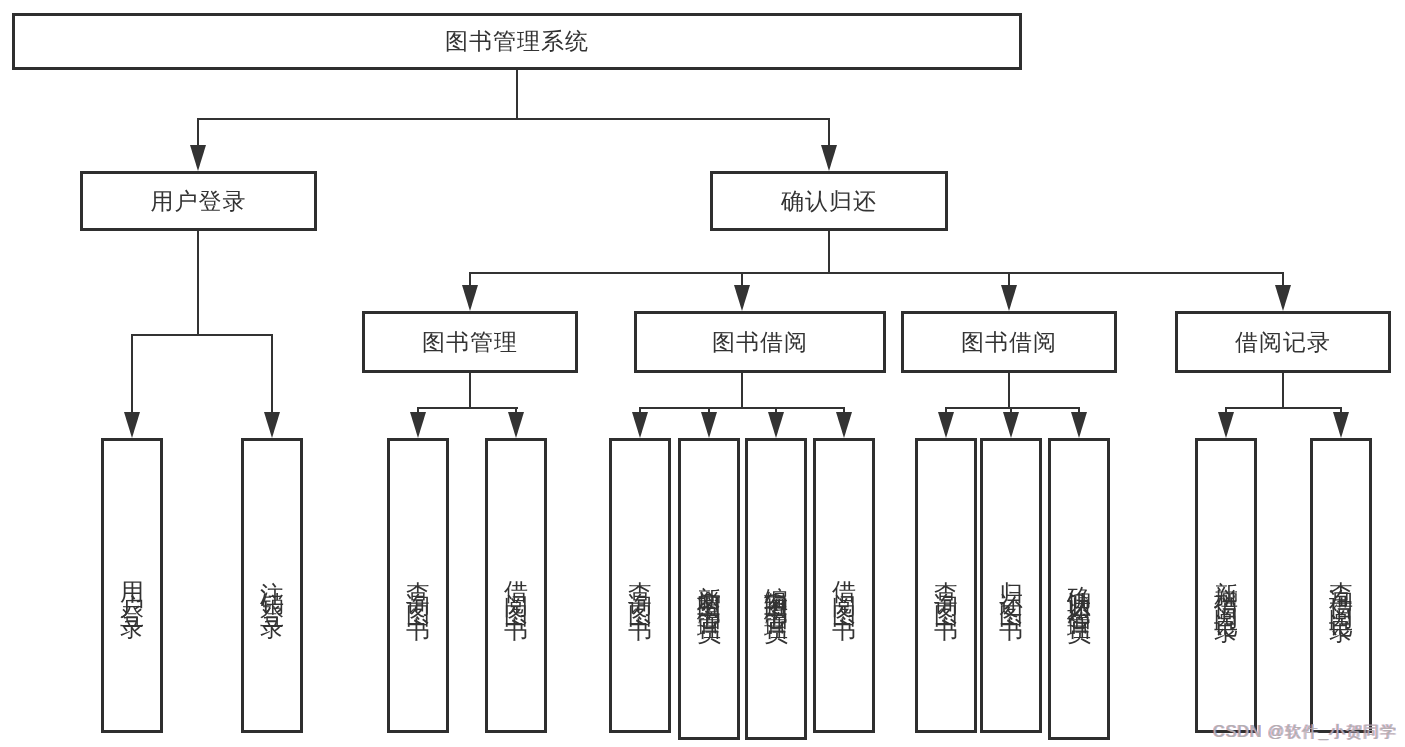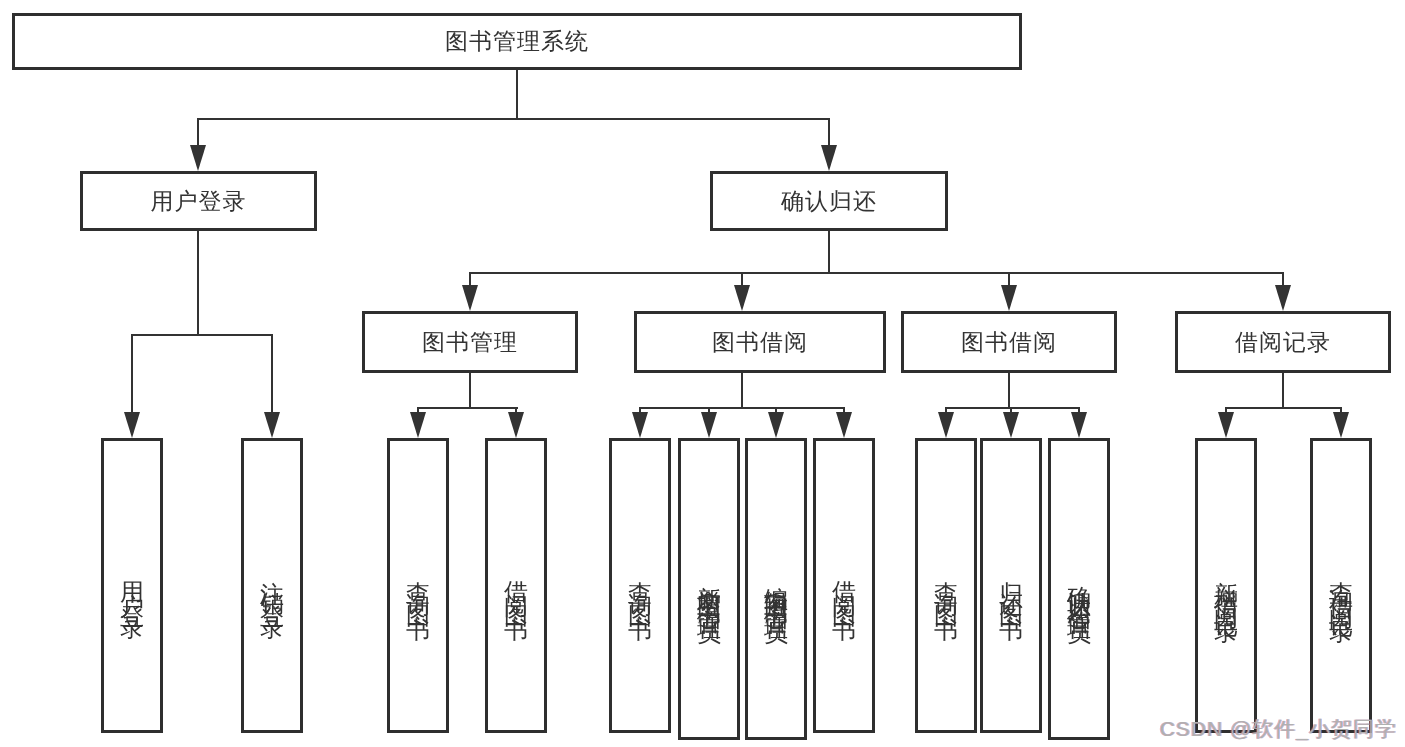--- a/index.html
+++ b/index.html
@@ -39,21 +39,21 @@
   .arrow{
     position:absolute;width:0;height:0;
     border-left:8px solid transparent;
     border-right:8px solid transparent;
     border-top:26px solid #333333;
   }
   
   .watermark{
     position:absolute;
     right:8px;bottom:4px;
-    font-size:21px;
+    font-size:16px;
     color:#b0b0b0;
     letter-spacing:1px;
     text-shadow:-1px 0 rgba(228,120,120,0.55),1px 0 rgba(120,140,228,0.55);
     white-space:nowrap;
   }
 </style>
 </head>
 <body>
 
 <div id="canvas">

